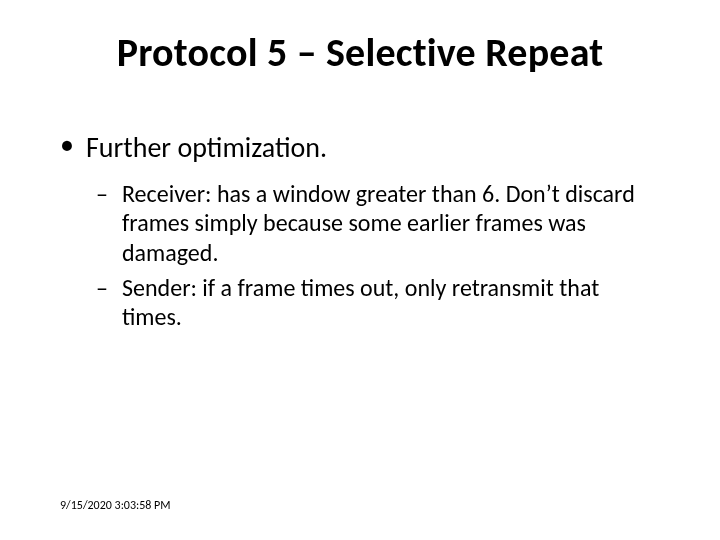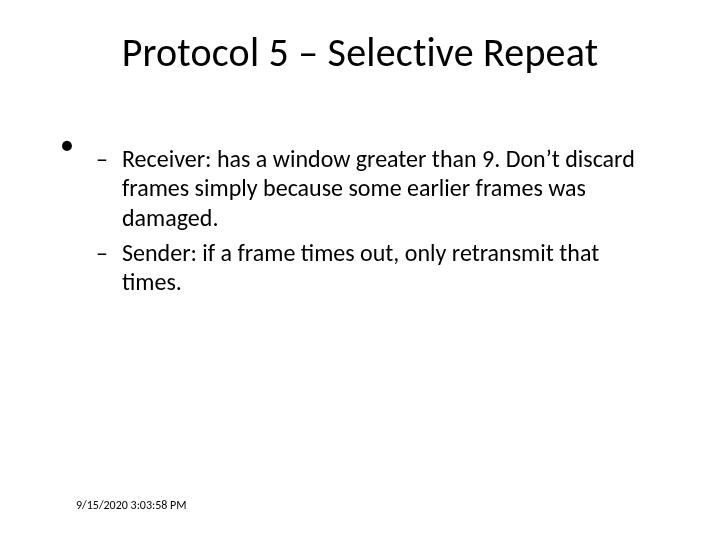--- a/index.html
+++ b/index.html
@@ -18,21 +18,21 @@
     height: 540px;
     box-sizing: border-box;
   }
   .title {
     position: absolute;
     top: 28px;
     left: 0;
     right: 0;
     text-align: center;
     font-size: 40px;
-    font-weight: 400;
+    font-weight: 700;
     letter-spacing: 0.2px;
   }
   .body {
     position: absolute;
     top: 130px;
     left: 60px;
     right: 60px;
   }
   .lvl1 {
     font-size: 28px;
@@ -59,39 +59,39 @@
     position: absolute;
     left: 0;
     top: 0;
   }
   .footer {
     position: absolute;
     left: 60px;
     bottom: 28px;
     font-size: 12px;
     color: #000;
-    margin-left: 16px;
   }
 </style>
 </head>
 <body>
 
 <div class="slide">
 
   <div class="title">Protocol 5 – Selective Repeat</div>
 
   <div class="body">
 
     <div class="lvl1">
       <span class="bullet">•</span>
+      <span>Further optimization.</span>
     </div>
 
     <div class="lvl2">
       <span class="dash">–</span>
-      <span>Receiver: has a window greater than 9. Don’t discard frames simply because some earlier frames was damaged.</span>
+      <span>Receiver: has a window greater than 6. Don’t discard frames simply because some earlier frames was damaged.</span>
     </div>
 
     <div class="lvl2">
       <span class="dash">–</span>
       <span>Sender: if a frame times out, only retransmit that times.</span>
     </div>
 
   </div>
 
   <div class="footer">9/15/2020 3:03:58 PM</div>

